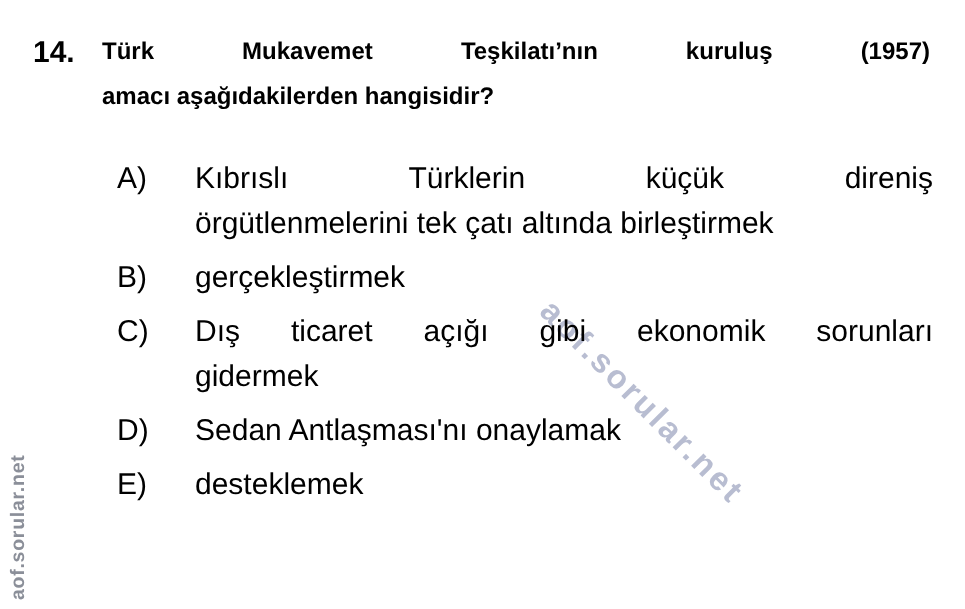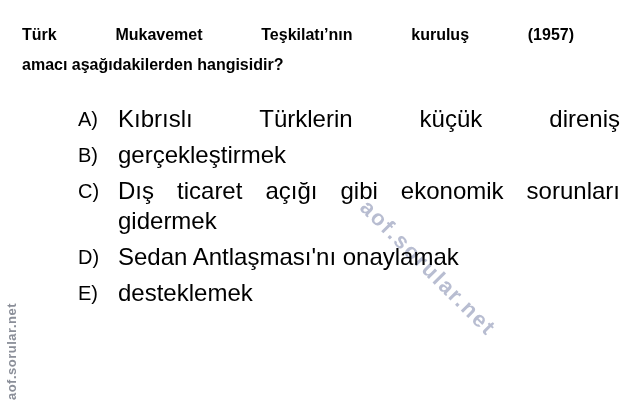--- a/index.html
+++ b/index.html
@@ -57,22 +57,23 @@
     margin-bottom: 6px;
   }
   .opt-letter {
     width: 40px;
     flex: 0 0 40px;
     font-size: 20px;
     line-height: 30px;
   }
   .opt-text {
     width: 502px;
-    font-size: 24px;
+    font-size: 20px;
     line-height: 30px;
+    margin-left: 12px;
   }
 
   .watermark-side {
     position: absolute;
     left: 4px;
     bottom: 6px;
     writing-mode: vertical-rl;
     transform: rotate(180deg);
     font-size: 13px;
     font-weight: bold;
@@ -95,32 +96,34 @@
   }
 </style>
 </head>
 <body>
 
 <div class="watermark-side">aof.sorular.net</div>
 <div class="watermark-diagonal">aof.sorular.net</div>
 
 <div class="question-area">
   <div class="q-row">
+    <div class="q-num">14.</div>
     <div class="q-text">
       <span class="line just">Türk Mukavemet Teşkilatı’nın kuruluş (1957)</span>
       <span class="line">amacı aşağıdakilerden hangisidir?</span>
     </div>
   </div>
 
   <div class="options">
 
     <div class="option">
       <div class="opt-letter">A)</div>
       <div class="opt-text">
         <span class="line just">Kıbrıslı Türklerin küçük direniş</span>
+        <span class="line">örgütlenmelerini tek çatı altında birleştirmek</span>
       </div>
     </div>
 
     <div class="option">
       <div class="opt-letter">B)</div>
       <div class="opt-text">
         <span class="line">gerçekleştirmek</span>
       </div>
     </div>
 

